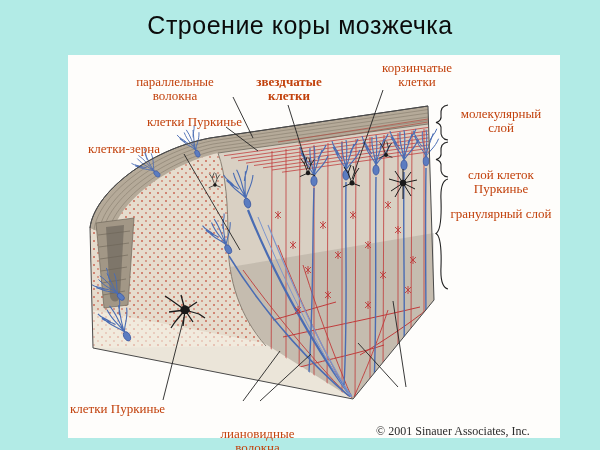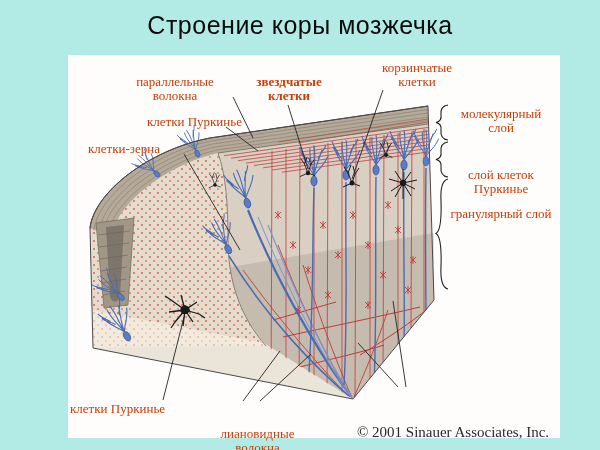--- a/index.html
+++ b/index.html
@@ -4,21 +4,21 @@
 <style>
   html,body{margin:0;padding:0;width:600px;height:450px;overflow:hidden;}
   body{background:#b2ebe6;font-family:"Liberation Serif","DejaVu Serif",serif;position:relative;}
   .title{position:absolute;left:0;top:11px;width:600px;text-align:center;
          font-family:"Liberation Sans","DejaVu Sans",sans-serif;
          font-size:25px;color:#0b0b0b;letter-spacing:0.5px;}
   .panel{position:absolute;left:68px;top:55px;width:492px;height:383px;background:#fefdfb;}
   .panel svg{position:absolute;left:0;top:0;}
   .lbl{position:absolute;font-size:13px;line-height:1.08;color:#c2410c;text-align:center;}
   .nowrap{white-space:nowrap;}
-  .credit{position:absolute;left:280px;top:369px;width:210px;font-size:15px;color:#2b2b2b;text-align:center;}
+  .credit{position:absolute;left:280px;top:369px;width:210px;font-size:12px;color:#2b2b2b;text-align:center;}
   
   .l-parallel{left:57px;top:20px;width:100px;}
   .l-stellate{left:176px;top:20px;width:90px;font-weight:bold;}
   .l-basket{left:299px;top:6px;width:100px;}
   .l-purkcell{left:34px;top:60px;width:140px;text-align:right;}
   .l-granule{left:20px;top:87px;width:120px;text-align:left;}
   .l-mol{left:380px;top:52px;width:106px;}
   .l-pklayer{left:380px;top:89px;width:106px;margin-top:24px;}
   .l-gran{left:380px;top:152px;width:106px;}
   .l-golgi{left:2px;top:347px;width:132px;text-align:left;}

